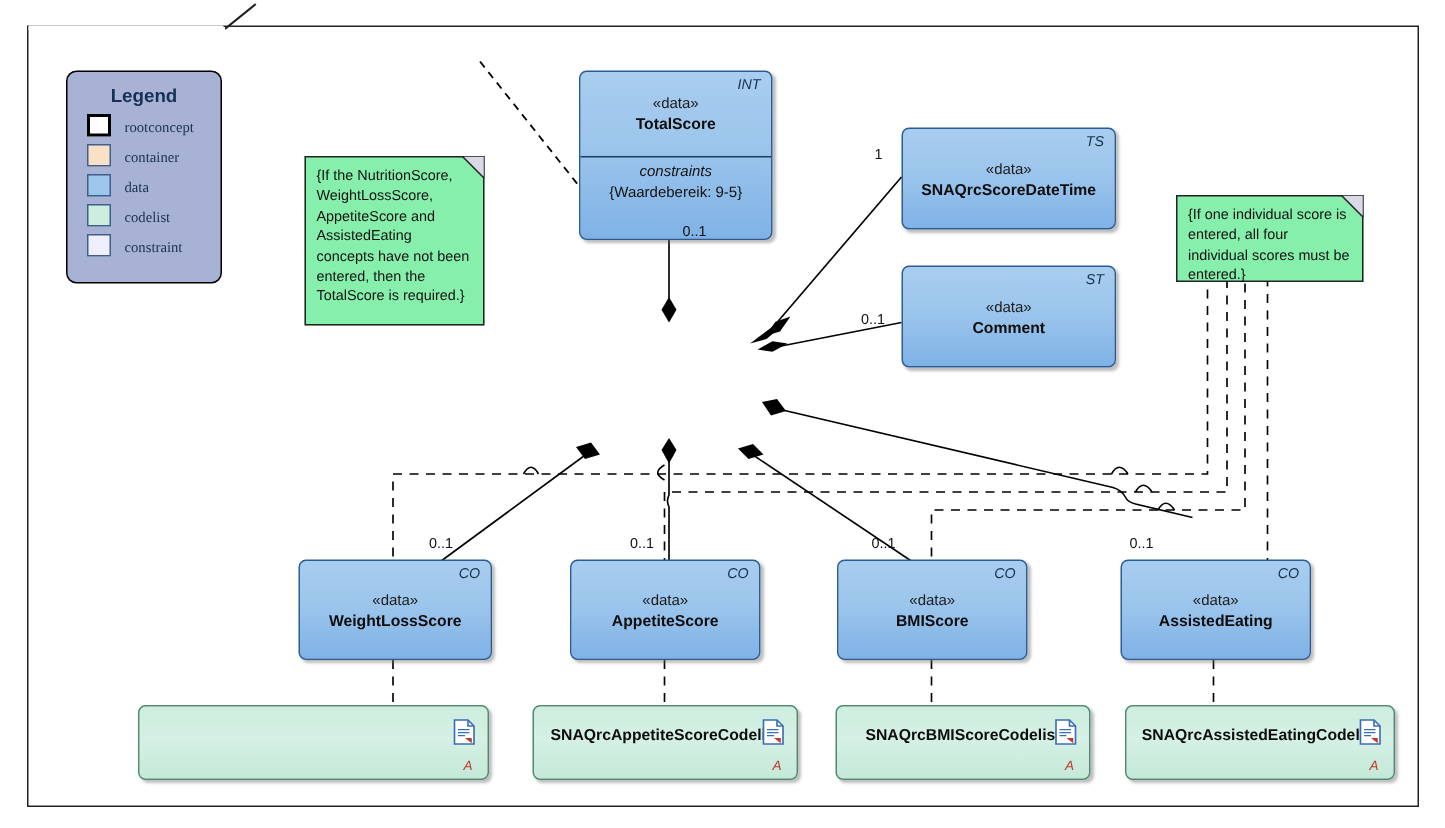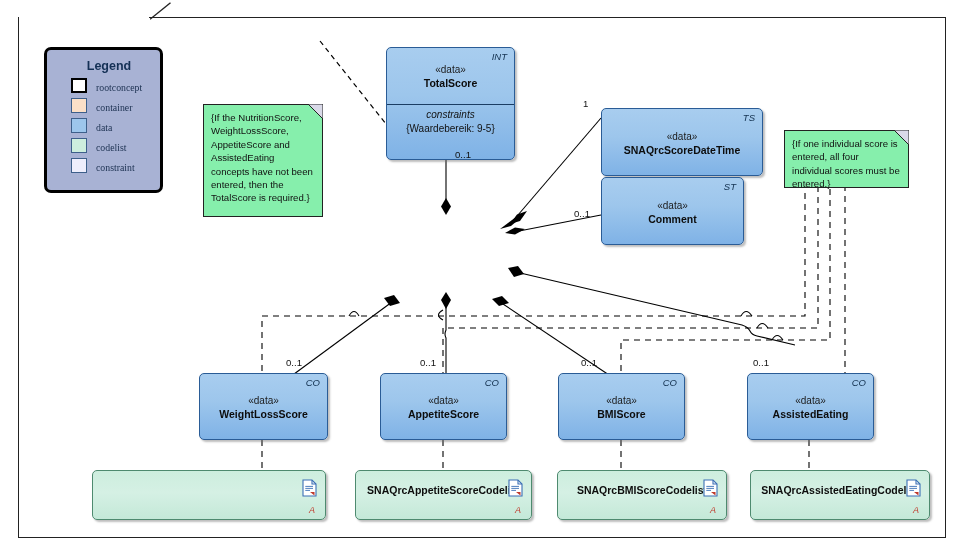--- a/index.html
+++ b/index.html
@@ -47,21 +47,21 @@
   .codelist .abstract{position:absolute;right:10px;bottom:4px;font-size:9px;font-style:italic;color:#c0392b;}
 
   
   .note{position:absolute;box-sizing:border-box;border:1px solid #222;
         background:#86efac;padding:6px 8px 6px 7px;margin-top:44px;}
   .note .txt{font-size:9.6px;color:#111;line-height:13.4px;}
   .note-fold{position:absolute;right:-1px;top:-1px;width:15px;height:15px;}
 
   
   .legend{position:absolute;left:44px;top:47px;width:102px;height:140px;border-radius:7px;
-          background:#a8b2d4;border:3px solid #000000;padding-left:11px;}
+          background:#a8b2d4;border:1px solid #000000;}
   .legend .ltitle{text-align:center;font-size:12.5px;font-weight:bold;color:#143055;margin-top:9px;}
   .legend .lrow{display:flex;align-items:flex-end;margin:3px 0 0 13px;height:17px;font-family:Liberation Serif, serif;}
   .legend .sw{width:16px;height:15px;border:1px solid #3d5f8a;box-sizing:border-box;}
   .legend .sw.root-sw{border:2px solid #000;background:#ffffff;}
   .legend .lname{font-size:9.8px;color:#1b3050;margin-left:9px;}
 
   
   svg.layer{position:absolute;left:0;top:0;width:963px;height:552px;overflow:visible;}
   .mult{position:absolute;font-size:9.6px;color:#111;}
 </style>
@@ -169,21 +169,21 @@
       <div class="stereo">«data»</div>
       <div class="cname">TotalScore</div>
     </div>
     <div class="sep" style="top:56px;"></div>
     <div style="position:absolute;left:0;right:0;top:60px;">
       <div class="constr-lbl">constraints</div>
       <div class="constr-val">{Waardebereik: 9-5}</div>
     </div>
   </div>
 
-  <div class="cls" style="left:601px;top:85px;width:162px;height:68px;margin-top:23px;">
+  <div class="cls" style="left:601px;top:85px;width:143px;height:68px;">
     <span class="tag">TS</span>
     <div class="namebox" style="height:68px;">
       <div class="stereo">«data»</div>
       <div class="cname">SNAQrcScoreDateTime</div>
     </div>
   </div>
 
   <div class="cls" style="left:601px;top:177px;width:143px;height:68px;">
     <span class="tag">ST</span>
     <div class="namebox" style="height:68px;">

